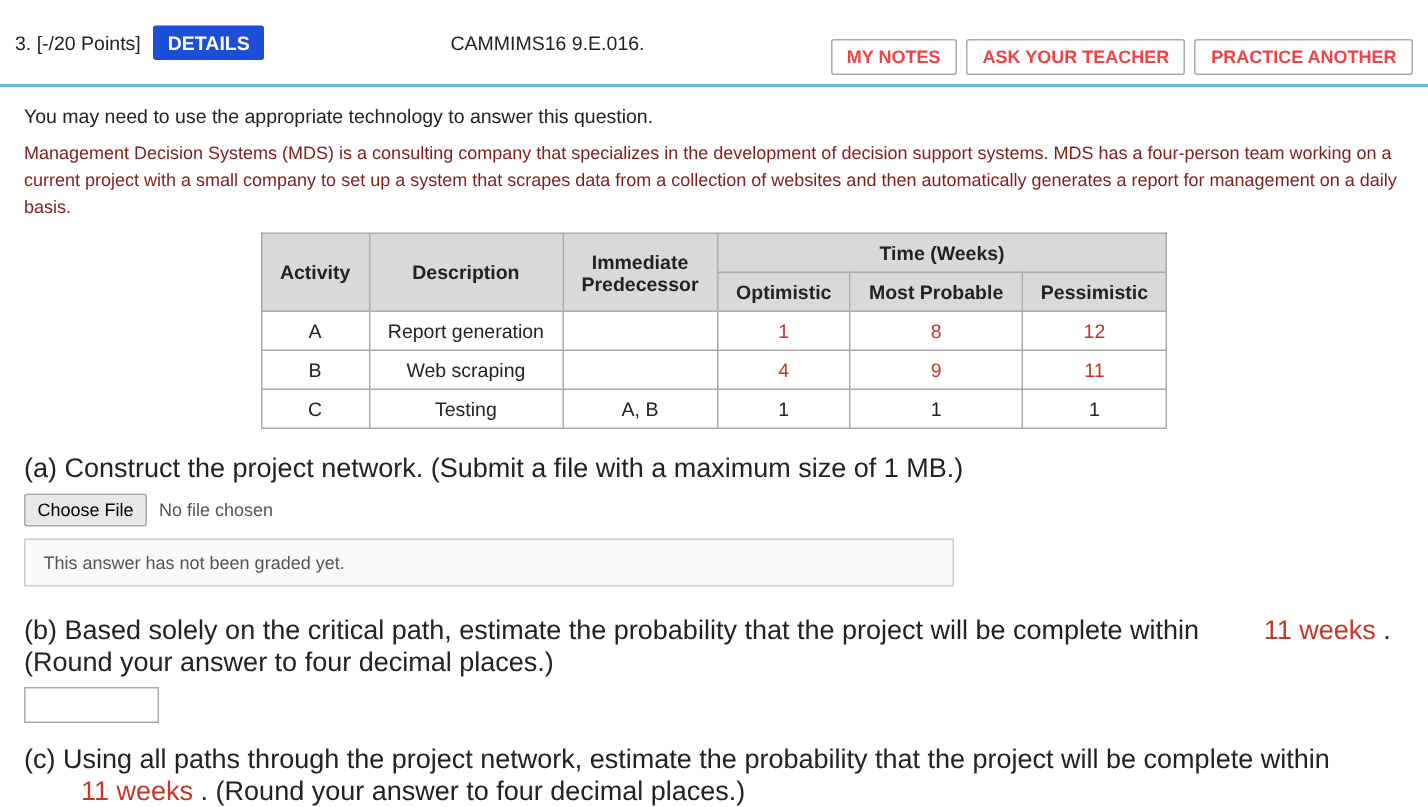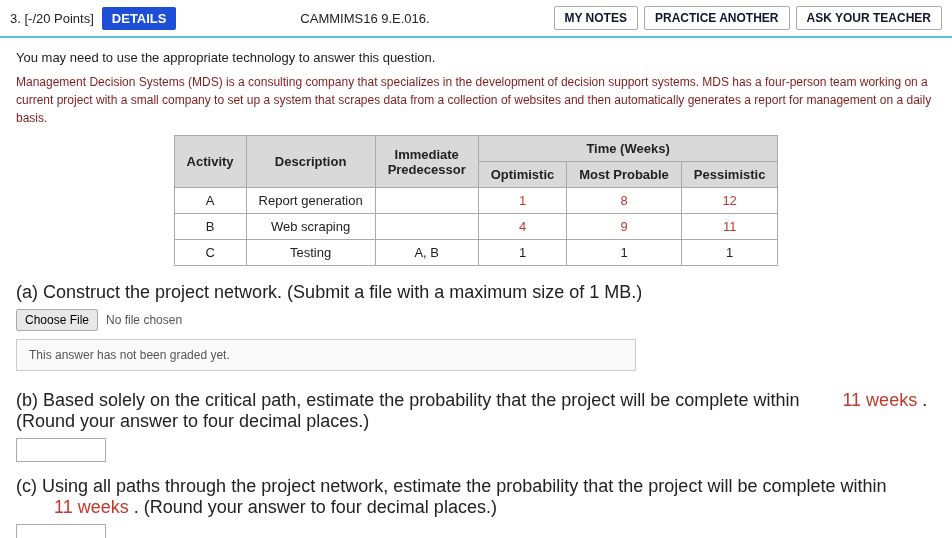--- a/index.html
+++ b/index.html
@@ -40,21 +40,22 @@
       gap: 6px;
     }
     .top-bar-right button {
       background: #fff;
       border: 1px solid #aaa;
       padding: 4px 10px;
       font-size: 12px;
       cursor: pointer;
       border-radius: 2px;
       font-weight: bold;
-      color: #0f172a;
+      color: #ef4444;
+      margin-top: 20px;
     }
 
     
     .main-content {
       padding: 12px 16px;
     }
 
     .intro-text {
       font-size: 13px;
       margin-bottom: 8px;
@@ -165,22 +166,22 @@
   </style>
 </head>
 <body>
 
 <div class="top-bar">
   <span class="question-label">3. [-/20 Points]</span>
   <button class="details-btn">DETAILS</button>
   <span class="question-id">CAMMIMS16 9.E.016.</span>
   <div class="top-bar-right">
     <button>MY NOTES</button>
+    <button>ASK YOUR TEACHER</button>
     <button>PRACTICE ANOTHER</button>
-    <button>ASK YOUR TEACHER</button>
   </div>
 </div>
 
 <div class="main-content">
 
   <p class="intro-text">
     <span>You may need to use the appropriate technology to answer this question.</span>
   </p>
 
   <p class="scenario-text">

